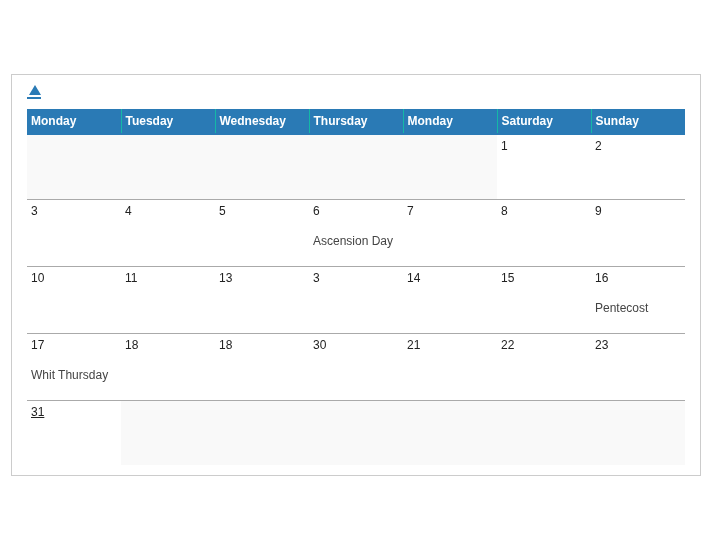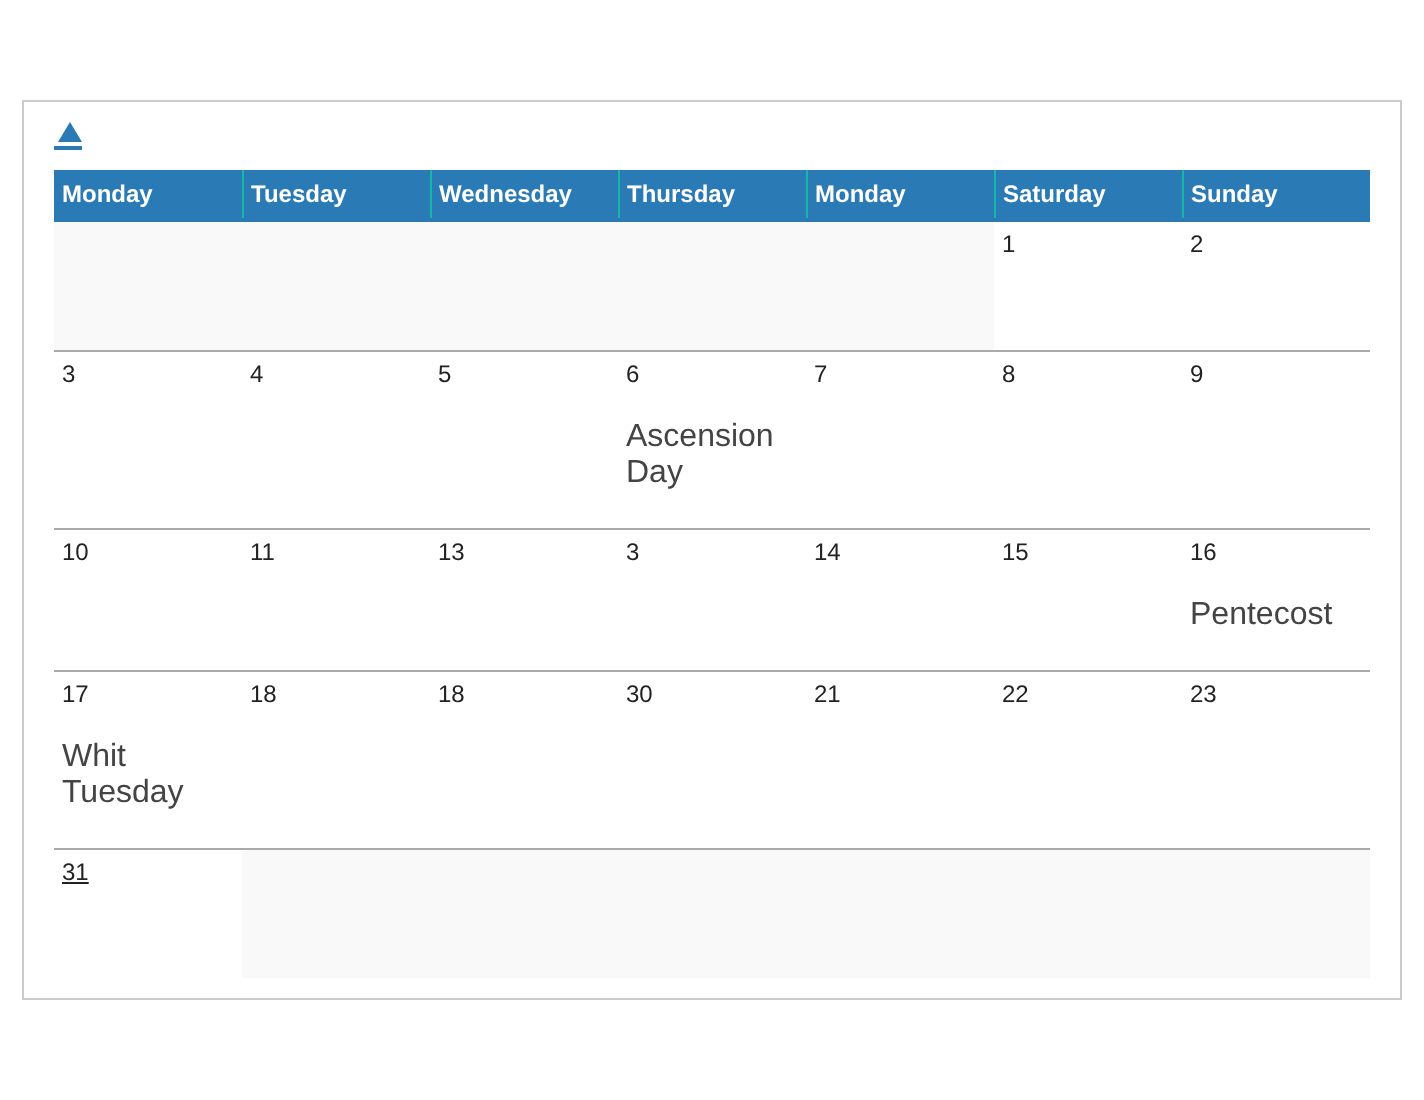--- a/index.html
+++ b/index.html
@@ -102,21 +102,21 @@
     .calendar-grid tbody tr.week-row:first-child td {
       border-top: 2px solid #2a7ab5;
     }
     .day-num {
       display: block;
       font-size: 12px;
       color: #222;
     }
     .day-event {
       display: block;
-      font-size: 16px;
+      font-size: 12px;
       color: #444;
       margin-top: 16px;
     }
     .empty-cell {
       background: #f9f9f9;
     }
     tbody tr td {
       background: #fff;
     }
     .last-row td {
@@ -211,21 +211,21 @@
             <span class="day-num">15</span>
           </td>
           <td>
             <span class="day-num">16</span>
             <span class="day-event">Pentecost</span>
           </td>
         </tr>
         <tr class="week-row">
           <td>
             <span class="day-num">17</span>
-            <span class="day-event">Whit Tuesday</span>
+            <span class="day-event">Whit Thursday</span>
           </td>
           <td>
             <span class="day-num">18</span>
           </td>
           <td>
             <span class="day-num">18</span>
           </td>
           <td>
             <span class="day-num">30</span>
           </td>

